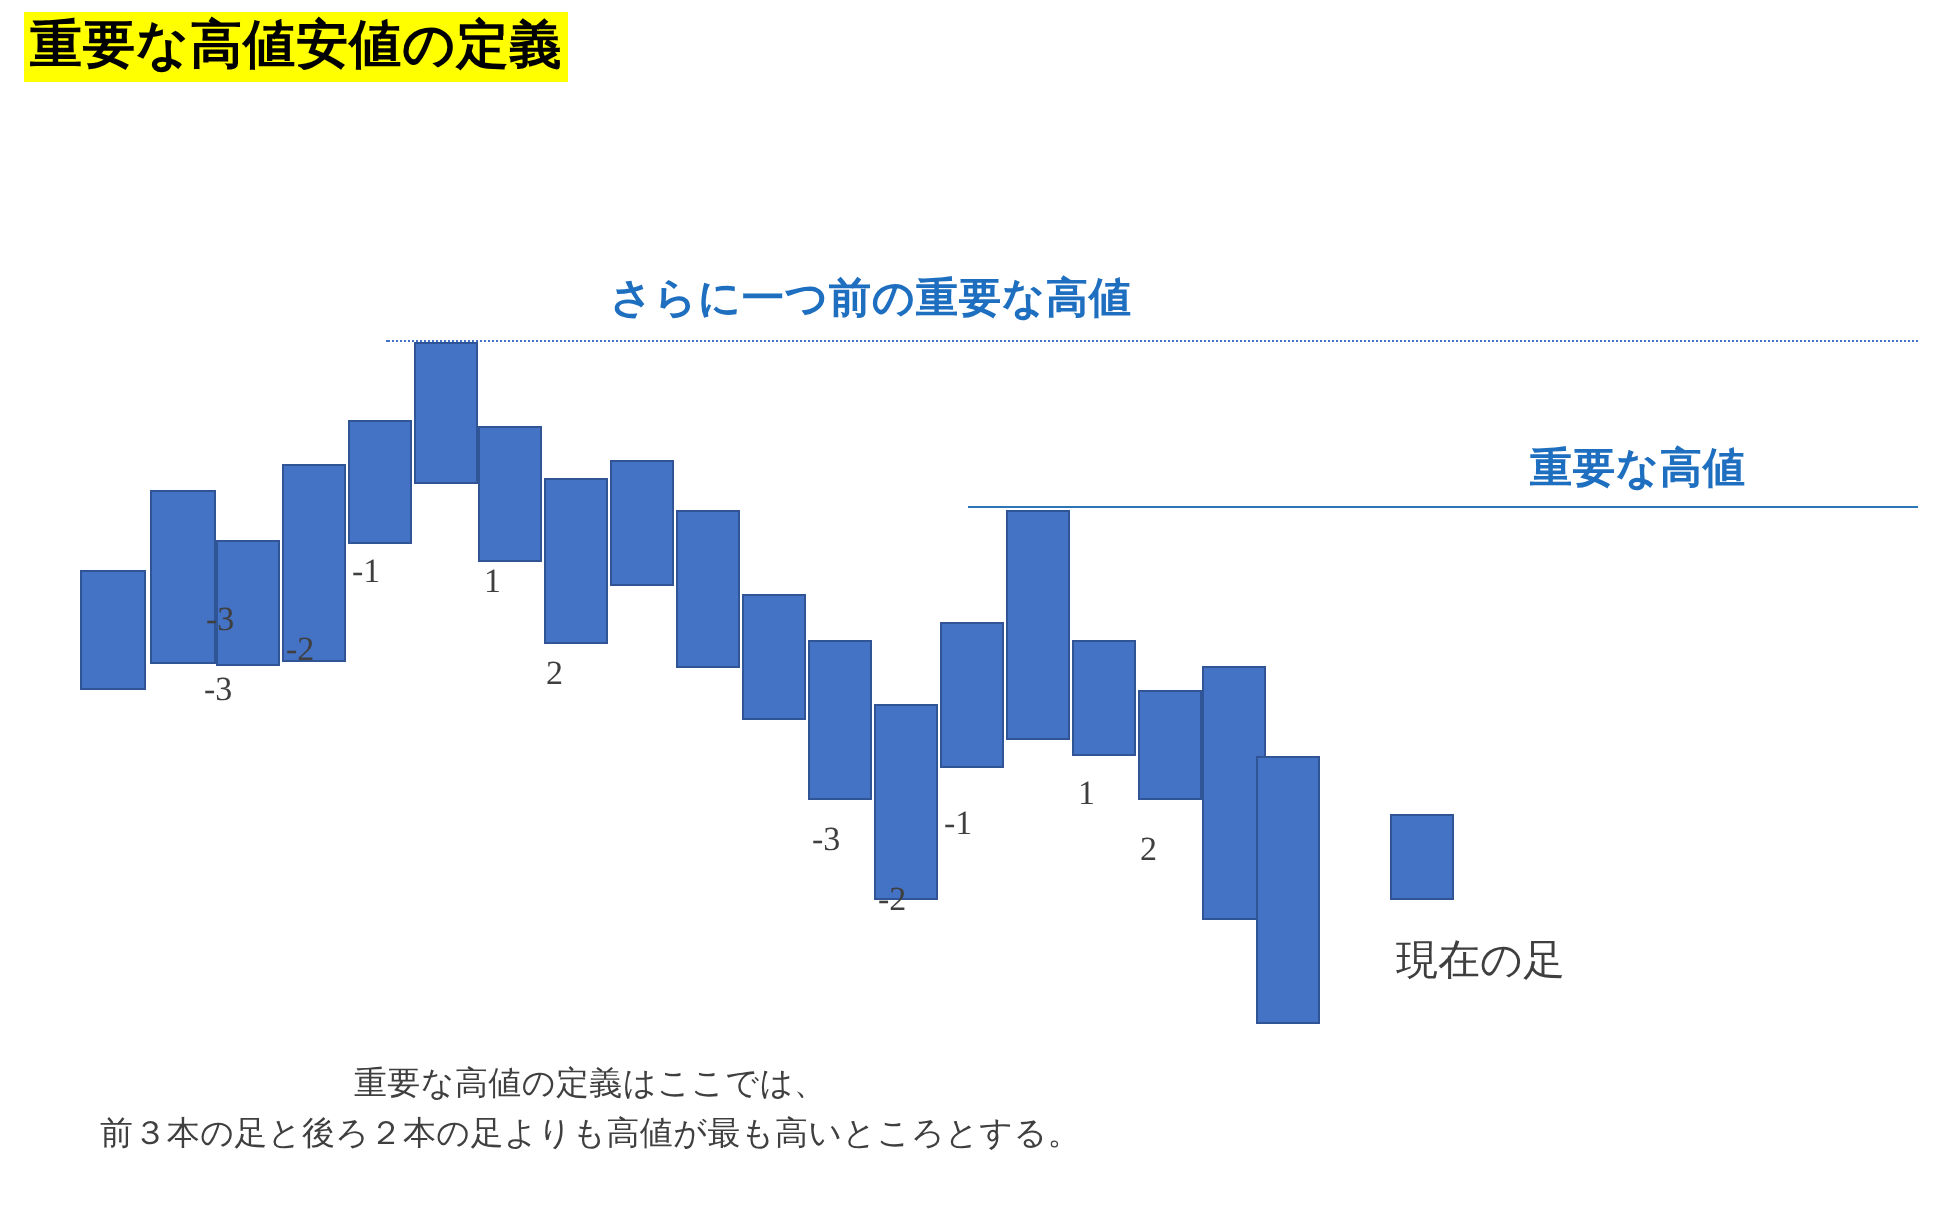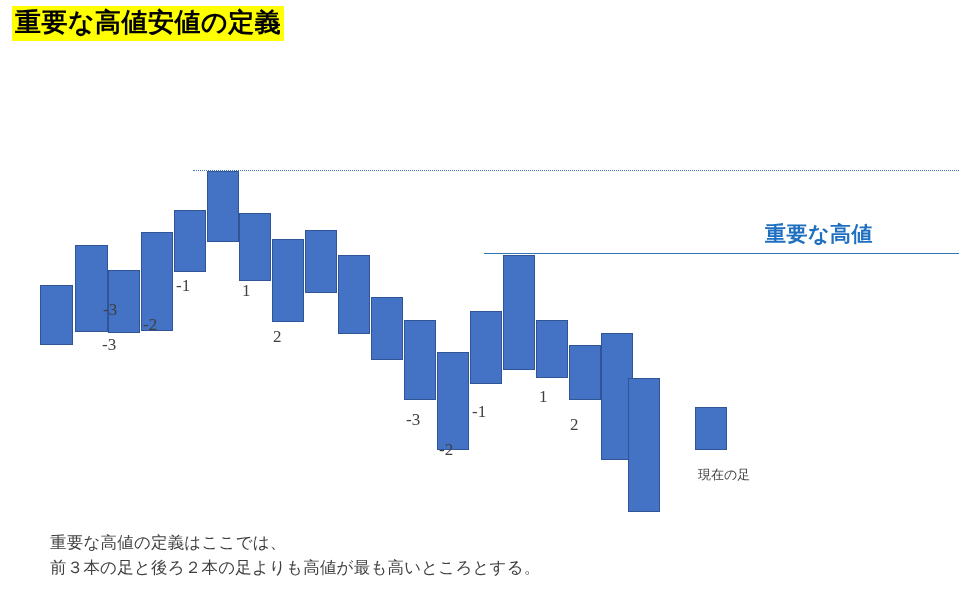--- a/index.html
+++ b/index.html
@@ -14,20 +14,21 @@
     font-family: "Liberation Sans", "DejaVu Sans", sans-serif;
     overflow: hidden;
     position: relative;
     color: #3f3f3f;
   }
   #slide {
     position: absolute;
     left: 0; top: 0;
     width: 971px;
     height: 606px;
+    text-align: center;
   }
 
   
   .title {
     position: absolute;
     left: 12px;
     top: 6px;
     font-size: 26px;
     font-weight: bold;
     color: #000000;
@@ -98,39 +99,40 @@
     position: absolute;
     font-size: 17px;
     color: #3f3f3f;
     white-space: nowrap;
     font-family: "Liberation Serif", "DejaVu Serif", serif;
   }
 
   
   .caption {
     position: absolute;
-    font-size: 13px;
+    font-size: 21px;
     color: #3f3f3f;
     white-space: nowrap;
   }
 </style>
 </head>
 <body>
 
 <div id="slide">
 
   <div class="title">重要な高値安値の定義</div>
 
 
   <div id="chart">
 
     <div class="ref-line-dotted" style="left:193px; top:170px; width:766px;"></div>
 
     <div class="ref-line-solid" style="left:484px; top:253px; width:475px;"></div>
 
+    <div class="annot-heading" style="left:305px; top:135px;">さらに一つ前の重要な高値</div>
 
     <div class="annot-heading" style="left:745px; top:220px;margin-left:20px;">重要な高値</div>
 
     <div class="bar" style="left:40px;  top:285px; width:33px; height:60px;"></div>
     <div class="bar" style="left:75px;  top:245px; width:33px; height:87px;"></div>
     <div class="bar" style="left:108px; top:270px; width:32px; height:63px;"></div>
     <div class="bar" style="left:141px; top:232px; width:32px; height:99px;"></div>
     <div class="bar" style="left:174px; top:210px; width:32px; height:62px;"></div>
     <div class="bar" style="left:207px; top:171px; width:32px; height:71px;"></div>
     <div class="bar" style="left:239px; top:213px; width:32px; height:68px;"></div>

